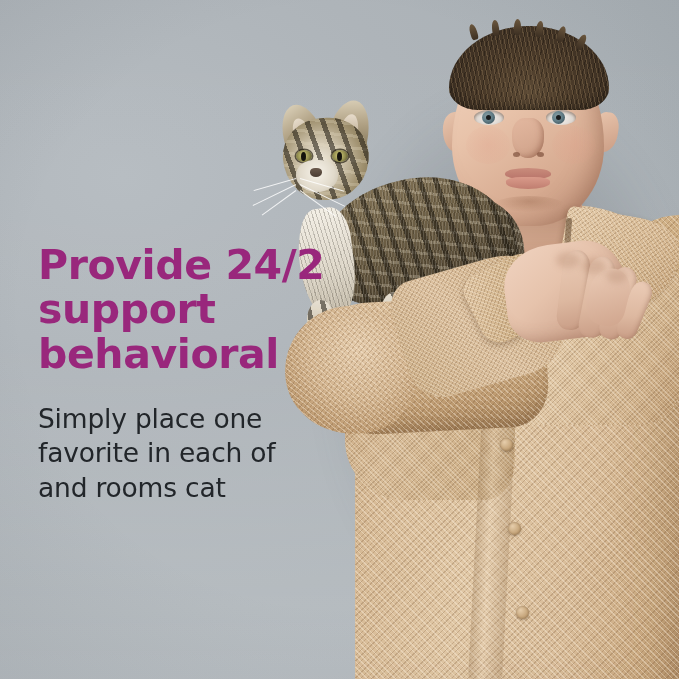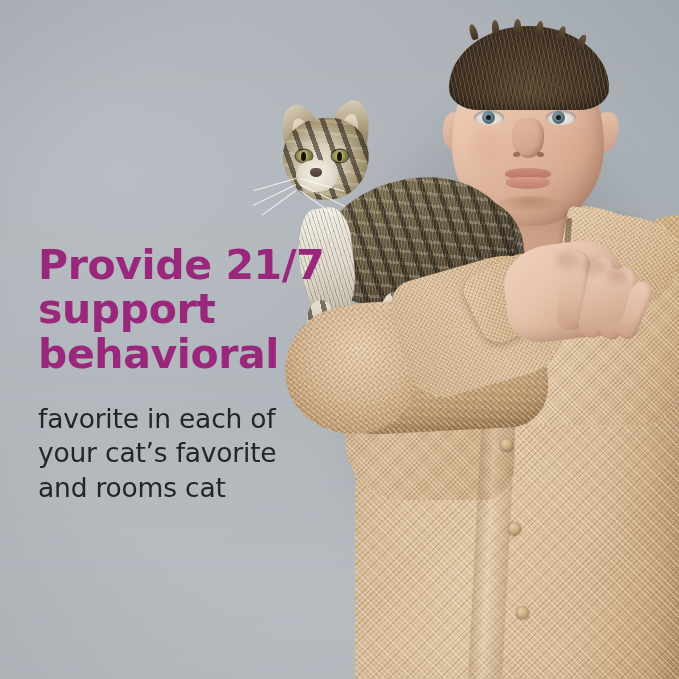--- a/index.html
+++ b/index.html
@@ -656,24 +656,24 @@
     <div class="finger" style="left:606px; top:266px; width:24px; height:74px; transform:rotate(16deg);"></div>
     <div class="finger" style="left:624px; top:280px; width:21px; height:60px; transform:rotate(22deg);"></div>
     <div class="thumb"></div>
     <div class="knuckle-shadow" style="left:556px; top:252px; width:24px; height:16px;"></div>
     <div class="knuckle-shadow" style="left:582px; top:258px; width:24px; height:16px;"></div>
     <div class="knuckle-shadow" style="left:606px; top:268px; width:22px; height:15px;"></div>
   </div>
 
   <div class="copy">
     <h1 class="headline">
-      <span class="line">Provide 21/7</span>
+      <span class="line">Provide 24/2</span>
       <span class="line">support</span>
       <span class="line">behavioral</span>
     </h1>
     <p class="subcopy">
+      <span class="line">Simply place one</span>
       <span class="line">favorite in each of</span>
-      <span class="line">your cat’s favorite</span>
       <span class="line">and rooms cat</span>
     </p>
   </div>
 
 </div>
 
 </body></html>

